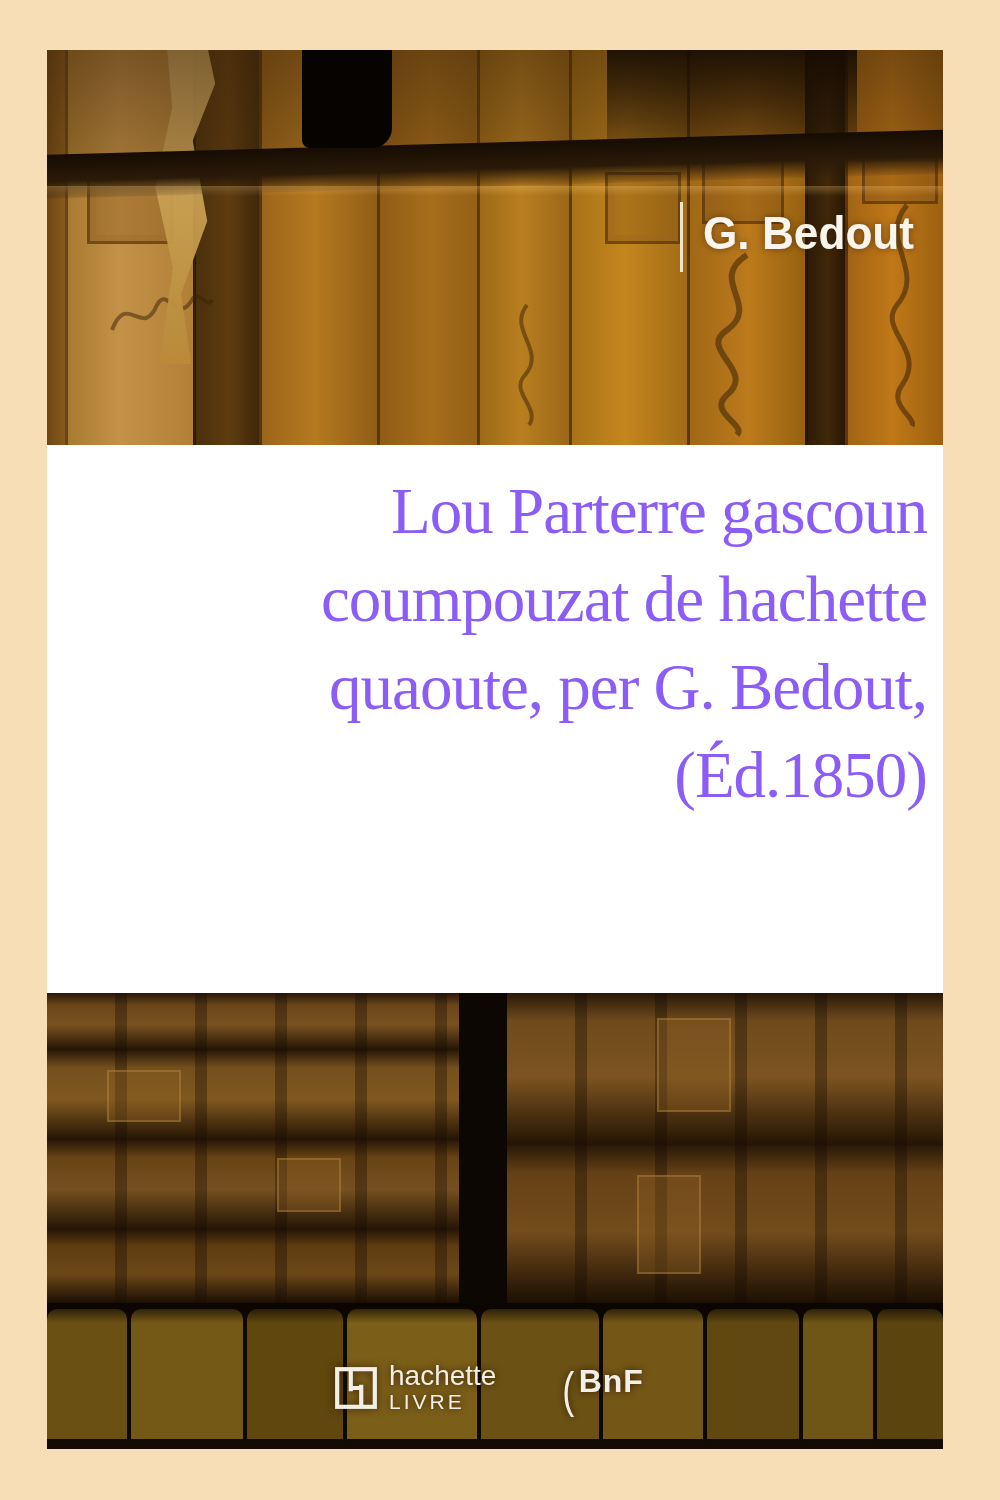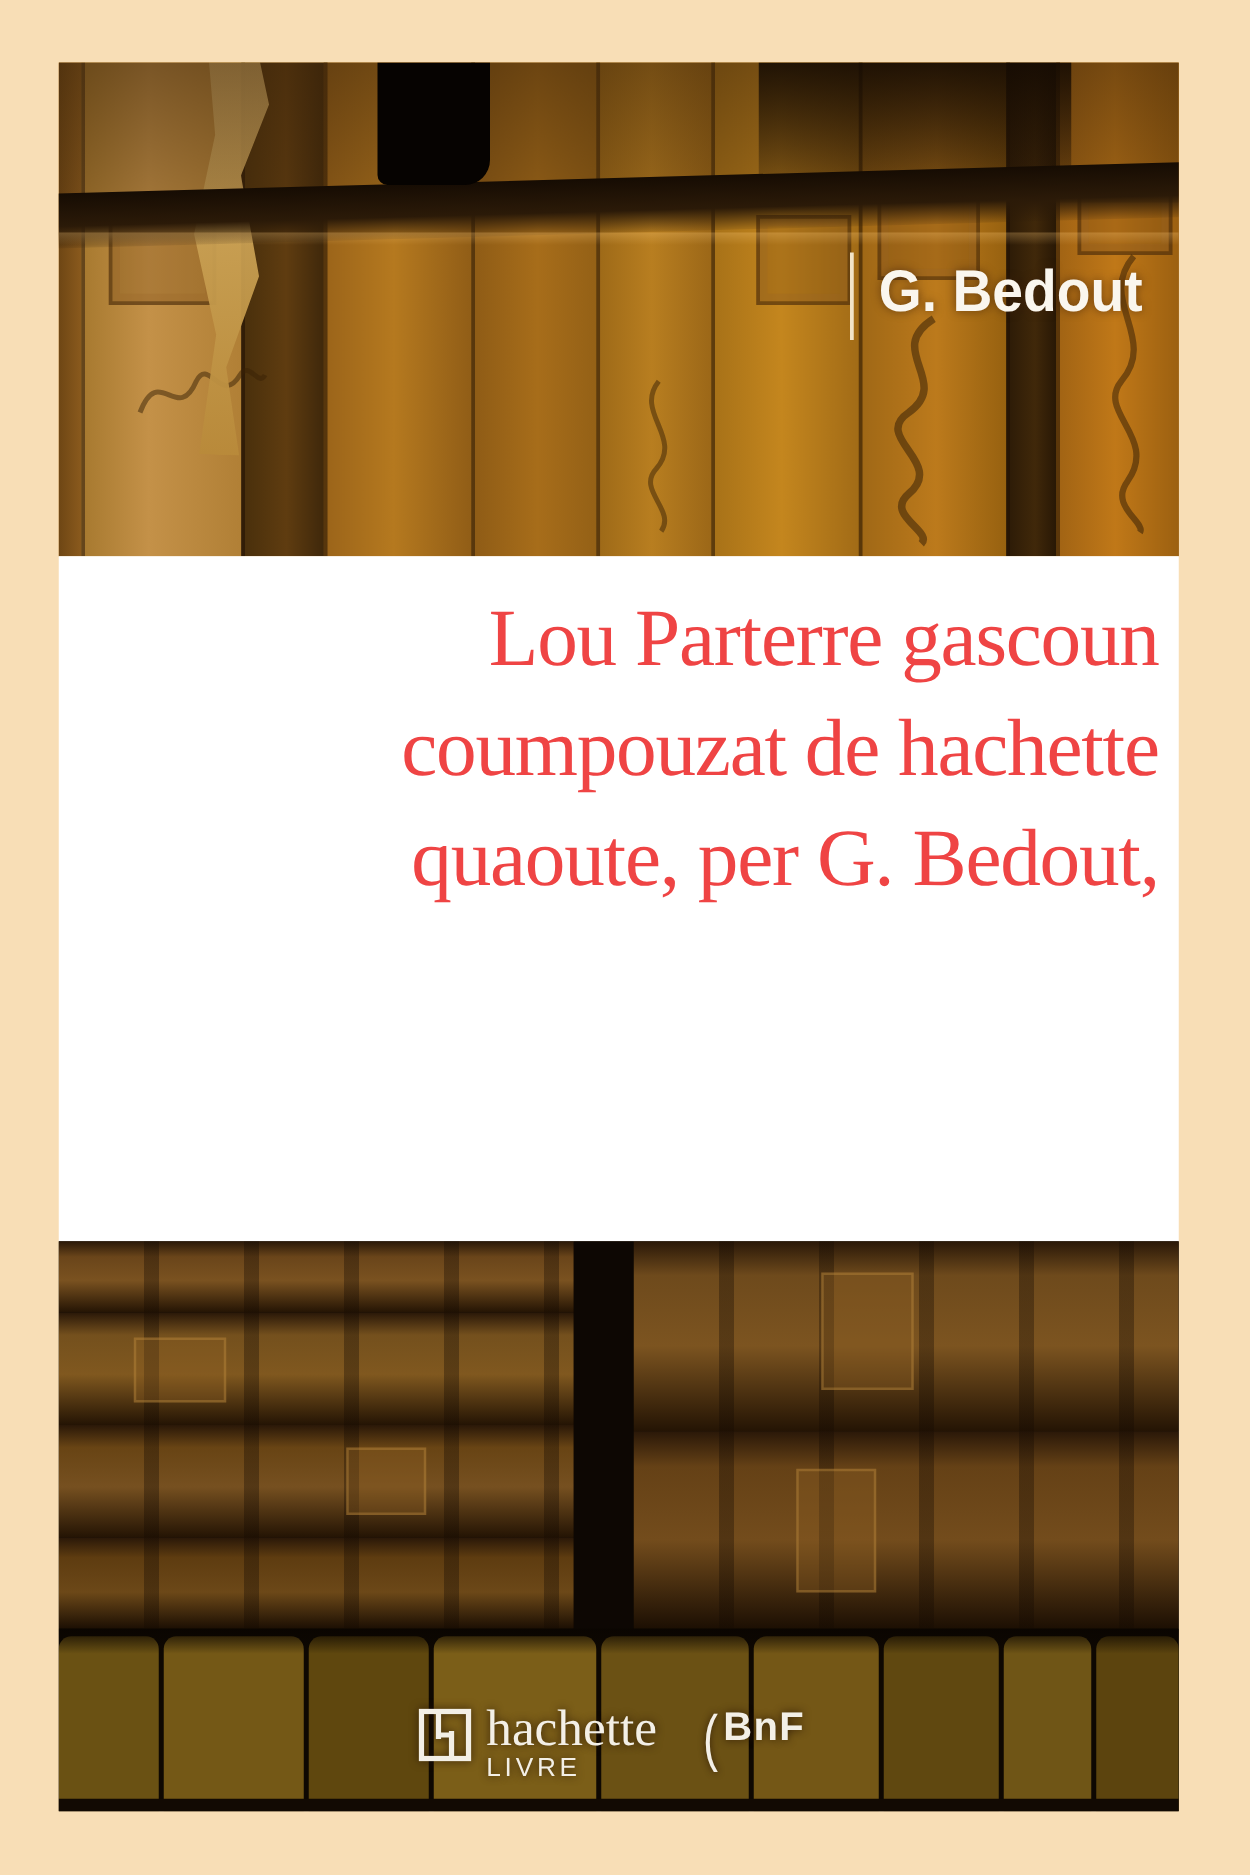--- a/index.html
+++ b/index.html
@@ -71,21 +71,21 @@
     margin-top:7px;letter-spacing:0px;transform:scaleX(.94);transform-origin:left;
     text-shadow:0 0 8px rgba(60,30,8,.6);white-space:nowrap;
   }
   
   .title-band{
     position:absolute;left:47px;top:445px;width:896px;height:548px;background:#ffffff;
   }
   .title-block{
     position:absolute;right:16px;top:22px;text-align:right;
     font-family:"Liberation Serif",serif;font-size:65px;line-height:88px;
-    color:#ef4444;letter-spacing:-1px;white-space:nowrap;
+    color:#8b5cf6;letter-spacing:-1px;white-space:nowrap;
   }
   
   .photo-bottom{
     position:absolute;left:47px;top:993px;width:896px;height:456px;
     background:#0e0802;overflow:hidden;
   }
   .stack-left{position:absolute;left:0;top:0;width:412px;height:310px;}
   .stack-right{position:absolute;left:460px;top:0;width:436px;height:310px;}
   .stack-gap{position:absolute;left:412px;top:0;width:48px;height:316px;background:#0d0703;}
   .stack-row{position:absolute;left:0;width:100%;}
@@ -120,21 +120,21 @@
   }
   .bottom-edge{position:absolute;left:0;bottom:0;width:100%;height:10px;background:#120a03;}
   
   .logos{position:absolute;left:0;top:993px;width:1000px;height:456px;pointer-events:none;}
   .hachette{
     position:absolute;left:333px;top:369px;display:flex;align-items:flex-start;gap:10px;
     color:#f3efe6;text-shadow:0 0 7px rgba(40,20,5,.85);
   }
   .hachette-icon{display:block;margin-top:3px;filter:drop-shadow(0 0 4px rgba(40,20,5,.8));}
   .hachette-text{line-height:1;}
-  .hachette-name{font-size:41px;letter-spacing:0px;font-family:Liberation Serif, serif;}
+  .hachette-name{font-size:28px;letter-spacing:0px;}
   .hachette-sub{font-size:21px;letter-spacing:3px;margin-top:1px;}
   .bnf{
     position:absolute;left:560px;top:372px;display:flex;align-items:flex-start;
     color:#f3efe6;text-shadow:0 0 7px rgba(40,20,5,.85);
   }
   .bnf-bracket{font-size:50px;font-weight:500;line-height:1;transform:scaleX(.72);margin-right:2px;}
   .bnf-name{font-size:32px;font-weight:600;line-height:1;letter-spacing:1px;}
 </style>
 </head>
 <body>
@@ -182,20 +182,21 @@
   <div class="author">
     <div class="author-rule"></div>
     <div class="author-name">G. Bedout</div>
   </div>
 
   <div class="title-band">
     <div class="title-block">
       <div>Lou Parterre gascoun</div>
       <div>coumpouzat de hachette</div>
       <div>quaoute, per G. Bedout,</div>
+      <div>(Éd.1850)</div>
     </div>
   </div>
 
   <div class="photo-bottom">
     <div class="stack-left">
       <div class="stack-row rowA1">
           <div class="ridges"></div>
         </div>
       <div class="stack-row rowA2">
           <div class="ridges"></div>

